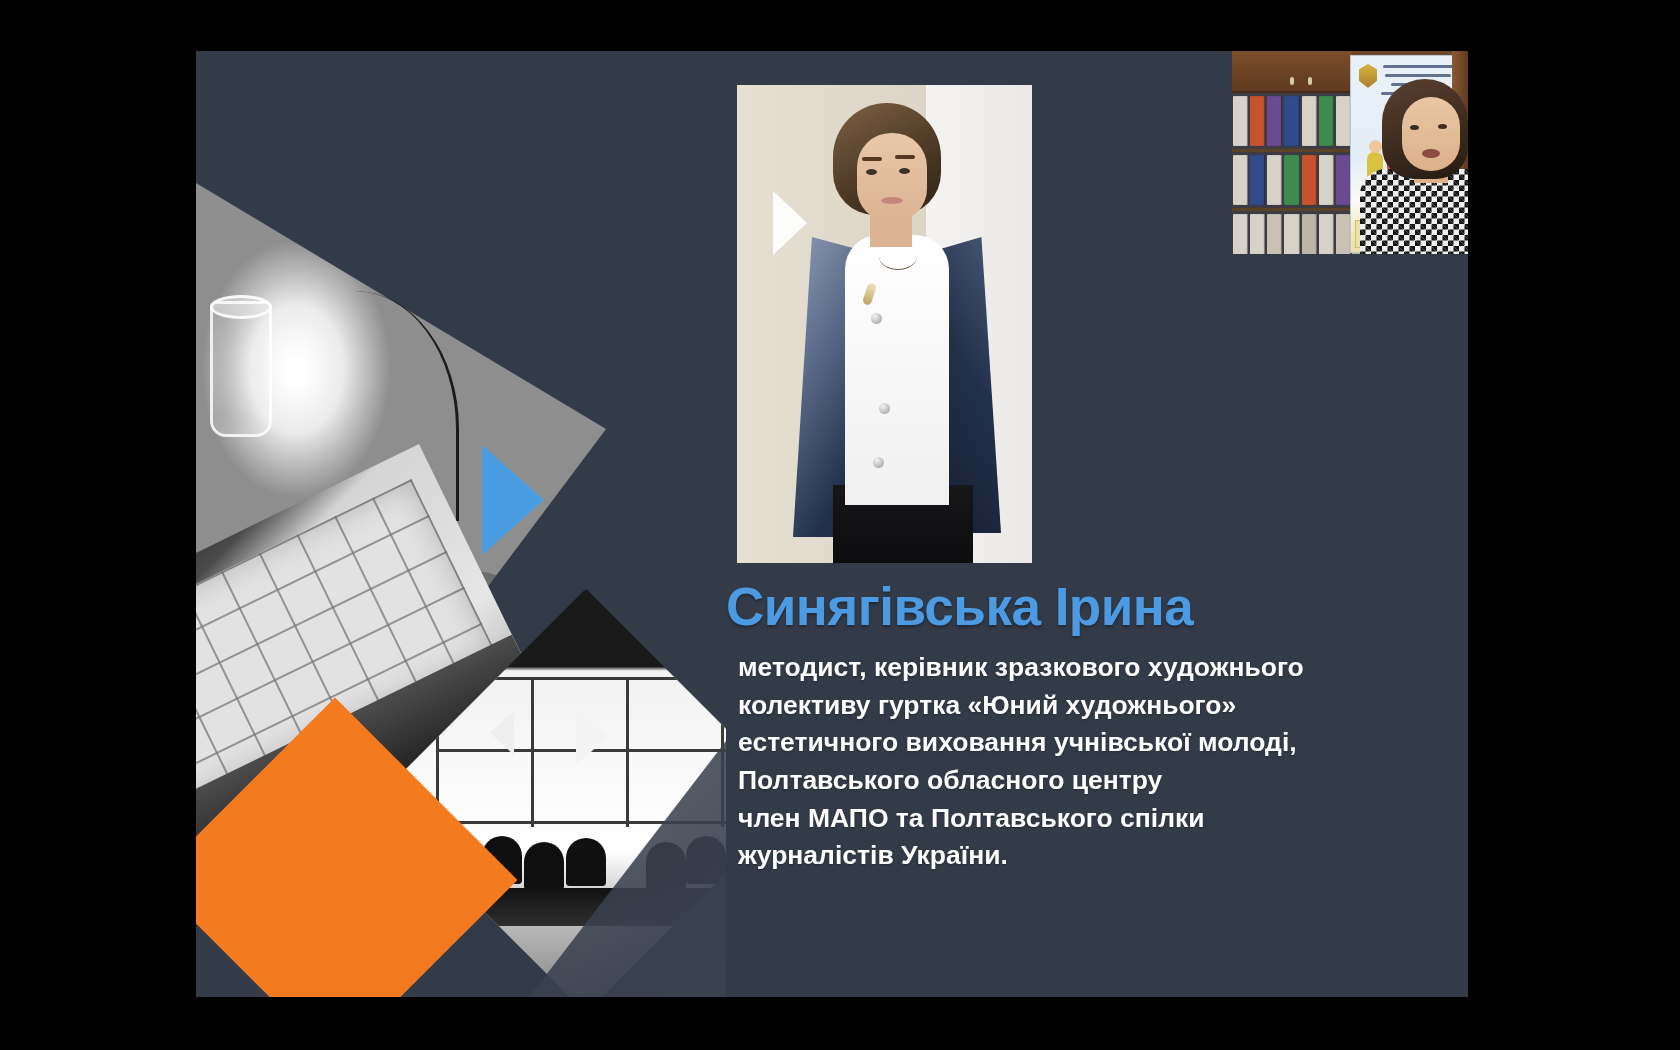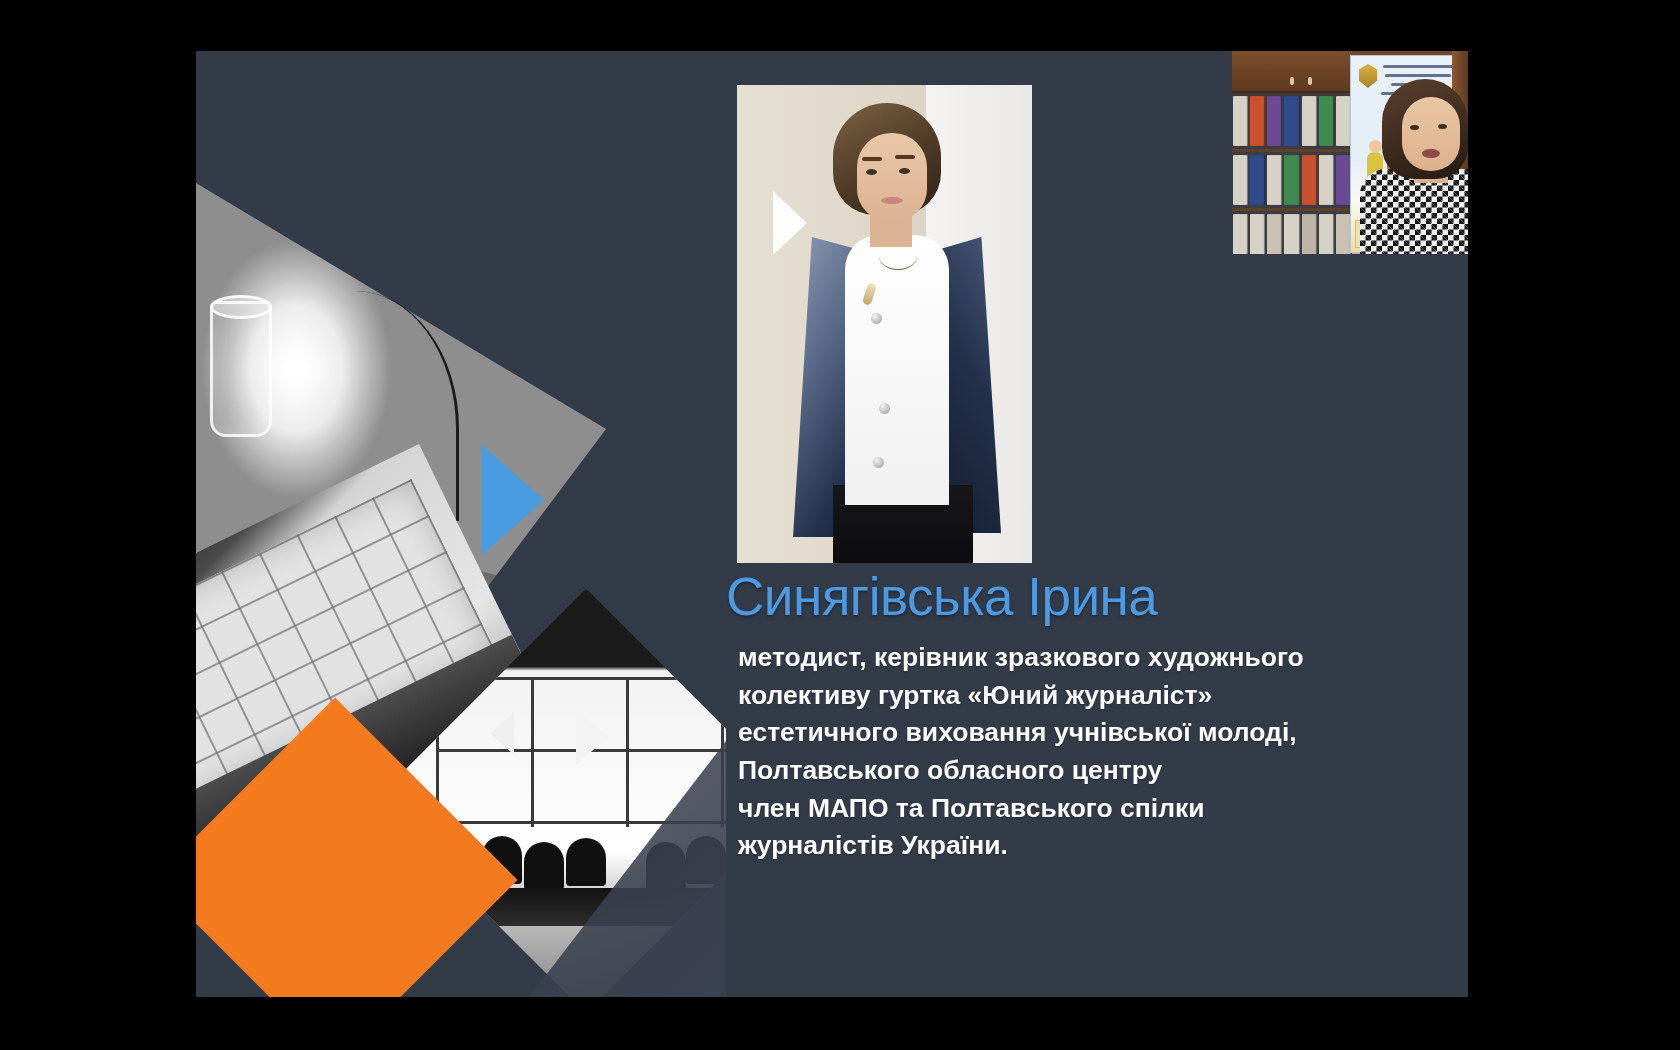--- a/index.html
+++ b/index.html
@@ -337,24 +337,24 @@
   
   .text-block {
     position: absolute;
     left: 530px;
     top: 518px;
     width: 700px;
   }
   .slide-title {
     color: #4c9ae2;
     font-size: 53px;
-    font-weight: 400;
+    font-weight: 700;
     letter-spacing: -0.5px;
     line-height: 1.06;
-    margin: 0 0 14px 0;
+    margin: 10px 0 14px 0;
     text-shadow: 0 2px 3px rgba(0,0,0,.35);
   }
   .slide-body {
     color: #fdfdfd;
     font-size: 26.5px;
     font-weight: 700;
     line-height: 1.42;
     margin: 12px;
     max-width: 660px;
     text-shadow: 0 1px 2px rgba(0,0,0,.3);
@@ -537,21 +537,21 @@
       <div class="pt-brooch"></div>
       <div class="pt-button" style="left:134px; top:228px;"></div>
       <div class="pt-button" style="left:142px; top:318px;"></div>
       <div class="pt-button" style="left:136px; top:372px;"></div>
     </div>
 
     <div class="text-block">
       <h1 class="slide-title">Синягівська Ірина</h1>
       <p class="slide-body">
         <span class="ln">методист, керівник зразкового художнього</span>
-        <span class="ln">колективу гуртка «Юний журналіст»</span>
+        <span class="ln">колективу гуртка «Юний художнього»</span>
         <span class="ln">естетичного виховання учнівської молоді,</span>
         <span class="ln">Полтавського обласного центру</span>
         <span class="ln">член МАПО та Полтавського спілки</span>
         <span class="ln">журналістів України.</span>
       </p>
     </div>
   </div>
 
   <div id="webcam">
     <div class="cam-darkpad"></div>

